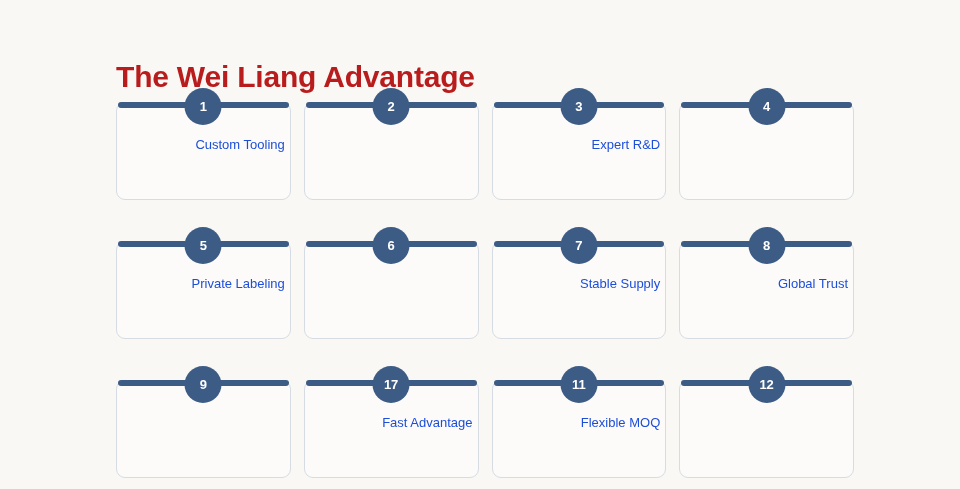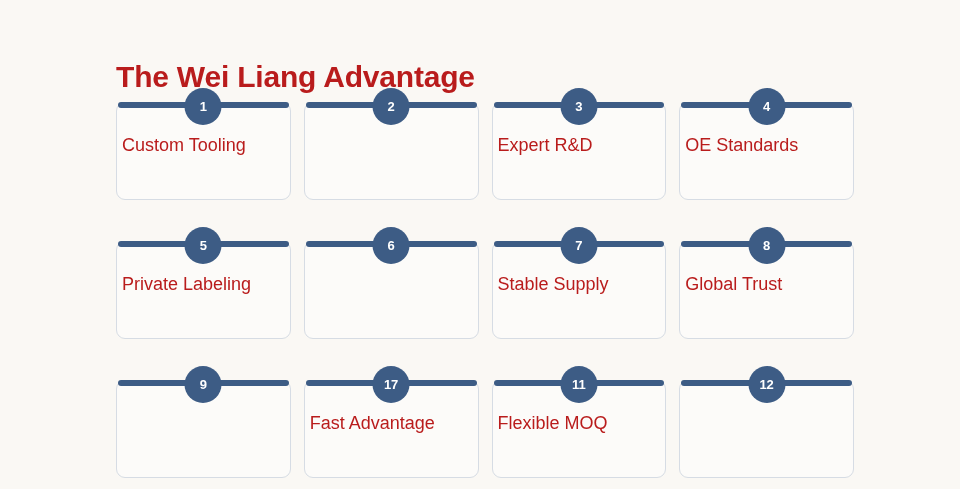--- a/index.html
+++ b/index.html
@@ -84,23 +84,23 @@
     align-items: center;
     justify-content: center;
     line-height: 1;
     box-sizing: border-box;
   }
   .card-label {
     position: absolute;
     left: 6px;
     right: 6px;
     top: 47px;
-    text-align: left;
-    font-size: 18px;
-    color: #b91c1c;
+    text-align: right;
+    font-size: 13px;
+    color: #1d4ed8;
     line-height: 20px;
   }
 </style>
 </head>
 <body>
 
 <div class="page">
 
   <div class="page-title">The Wei Liang Advantage</div>
 
@@ -123,21 +123,20 @@
       <div class="card-box"></div>
       <div class="card-bar"></div>
       <div class="card-badge">3</div>
       <div class="card-label">Expert R&amp;D</div>
     </div>
 
     <div class="card">
       <div class="card-box"></div>
       <div class="card-bar"></div>
       <div class="card-badge">4</div>
-      <div class="card-label">OE Standards</div>
     </div>
 
     <div class="card">
       <div class="card-box"></div>
       <div class="card-bar"></div>
       <div class="card-badge">5</div>
       <div class="card-label">Private Labeling</div>
     </div>
 
     <div class="card">

